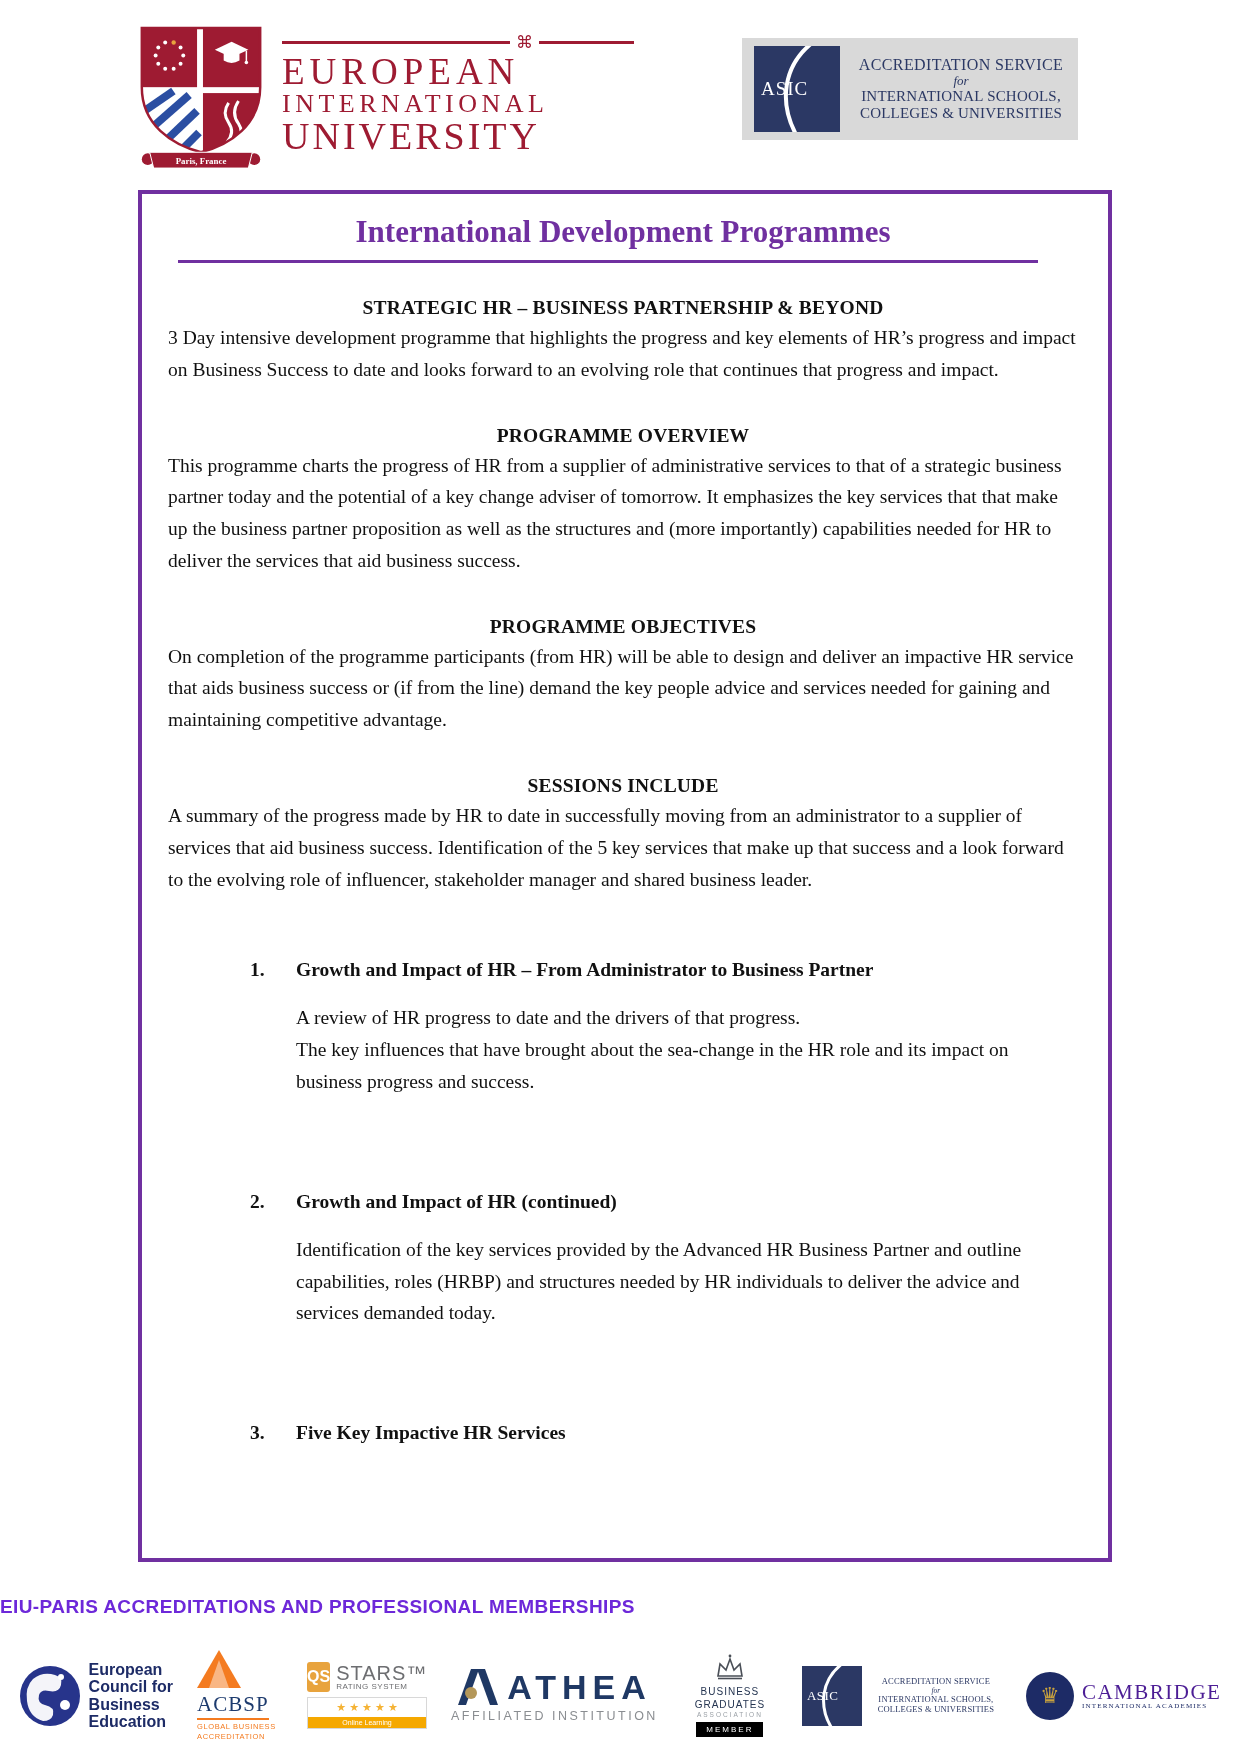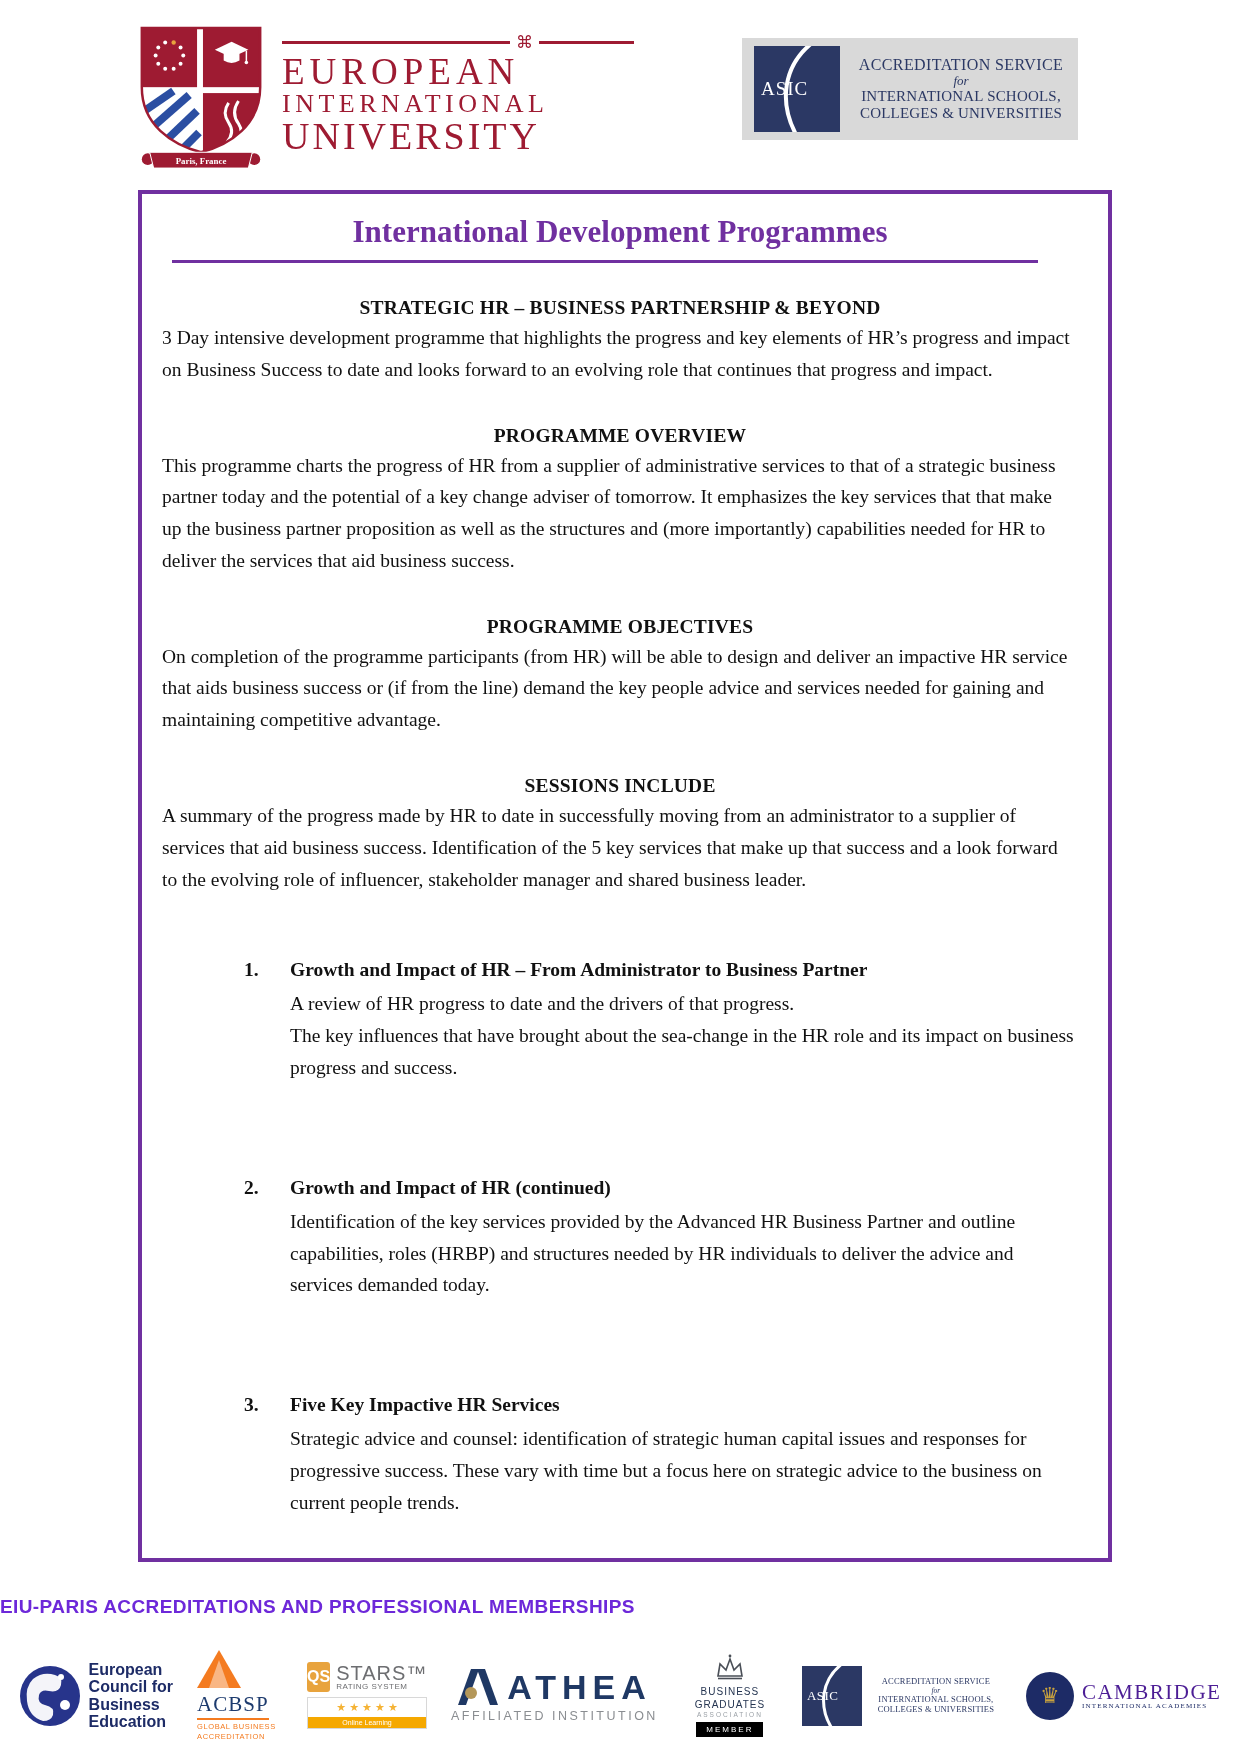--- a/index.html
+++ b/index.html
@@ -24,34 +24,34 @@
                  font-family:"Liberation Serif",serif;}
   .asic-sq svg{position:absolute;left:0;top:0;}
   .asic-text{margin-left:12px;color:#2B3864;text-align:center;width:218px;line-height:1.12;
              font-family:"Liberation Serif",serif;}
   .asic-t1{font-size:16px;letter-spacing:0.4px;}
   .asic-t2{font-size:13px;font-style:italic;}
   .asic-t3{font-size:15px;letter-spacing:0.2px;}
 
   
   .doc-box{position:absolute;left:138px;top:190px;width:974px;height:1372px;border:4px solid #7030A0;
-           box-sizing:border-box;padding:16px 30px 0 20px;}
+           box-sizing:border-box;padding:16px 30px 0 26px;}
   .doc-title{margin:4px 0 0;text-align:center;color:#7030A0;font-size:31px;font-weight:bold;
              font-family:"Liberation Serif",serif;}
   .title-rule{border:0;border-top:3px solid #7030A0;margin:10px 40px 0 10px;}
   .doc-body{margin-top:34px;}
   .doc-section{margin-bottom:39px;}
   .doc-section h2{margin:0;font-size:19.5px;font-weight:bold;letter-spacing:0.2px;text-align:center;}
   .doc-section p{margin:3px 0 0;font-size:19.5px;line-height:1.63;width:912px;}
   .doc-list{margin:64px 0 0;padding:0 0 0 82px;list-style:none;}
   .doc-item{display:flex;margin-bottom:93px;}
   .doc-item .num{flex:none;width:46px;font-weight:bold;font-size:19.5px;}
   .doc-item .item-content{width:800px;}
   .doc-item h3{margin:0;font-size:19.5px;font-weight:bold;}
-  .doc-item p{margin:7px 0 0;font-size:19.5px;line-height:1.63;white-space:pre-line;}
+  .doc-item p{margin:21px 0 0;font-size:19.5px;line-height:1.63;white-space:pre-line;}
 
   
   .footer-title{position:absolute;top:1596px;left:0;width:100%;text-align:left;color:#6d28d9;
                 font-family:"Liberation Sans",sans-serif;font-weight:bold;font-size:19px;letter-spacing:0.4px;}
   .logo-strip{position:absolute;top:1650px;left:0;width:100%;display:flex;justify-content:center;
               align-items:center;gap:24px;font-family:"Liberation Sans",sans-serif;}
   .l-ecbe{display:flex;align-items:center;}
   .l-ecbe .txt{margin-left:8px;color:#1d2b66;font-weight:bold;font-size:16px;line-height:1.08;}
   .l-acbsp{text-align:left;width:86px;}
   .l-acbsp .abbr{color:#1d3b6e;font-size:21px;letter-spacing:1px;font-family:"Liberation Serif",serif;
@@ -210,21 +210,20 @@
           <span class="num">2.</span>
           <div class="item-content">
             <h3>Growth and Impact of HR (continued)</h3>
             <p>Identification of the key services provided by the Advanced HR Business Partner and outline capabilities, roles (HRBP) and structures needed by HR individuals to deliver the advice and services demanded today.</p>
           </div>
         </li>
         <li class="doc-item">
           <span class="num">3.</span>
           <div class="item-content">
             <h3>Five Key Impactive HR Services</h3>
-            <p>Strategic advice and counsel: identification of strategic human capital issues and responses for progressive success. These vary with time but a focus here on strategic advice to the business on current people trends.</p>
           </div>
         </li>
       </ol>
     </div>
   </main>
 
   <div class="footer-title">EIU-PARIS ACCREDITATIONS AND PROFESSIONAL MEMBERSHIPS</div>
 
   <div class="logo-strip">
 

